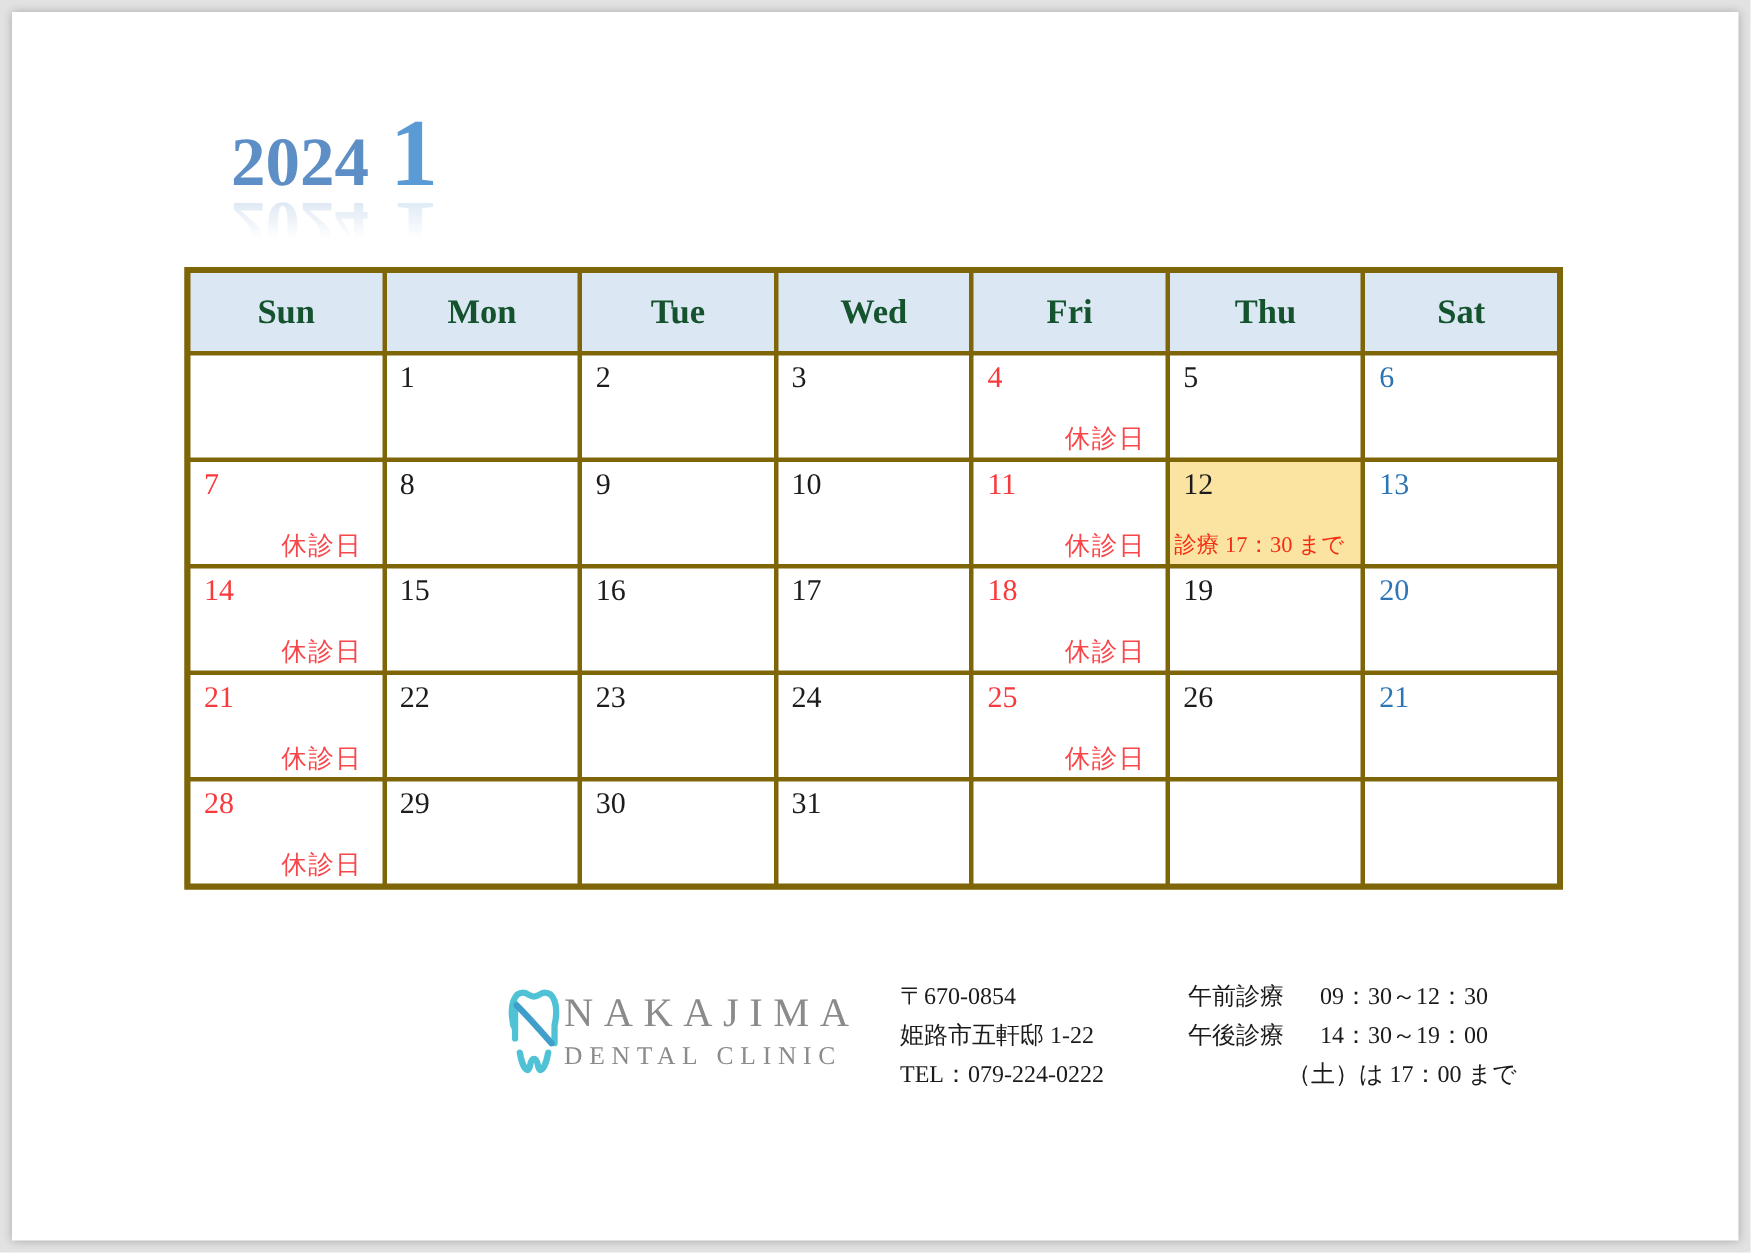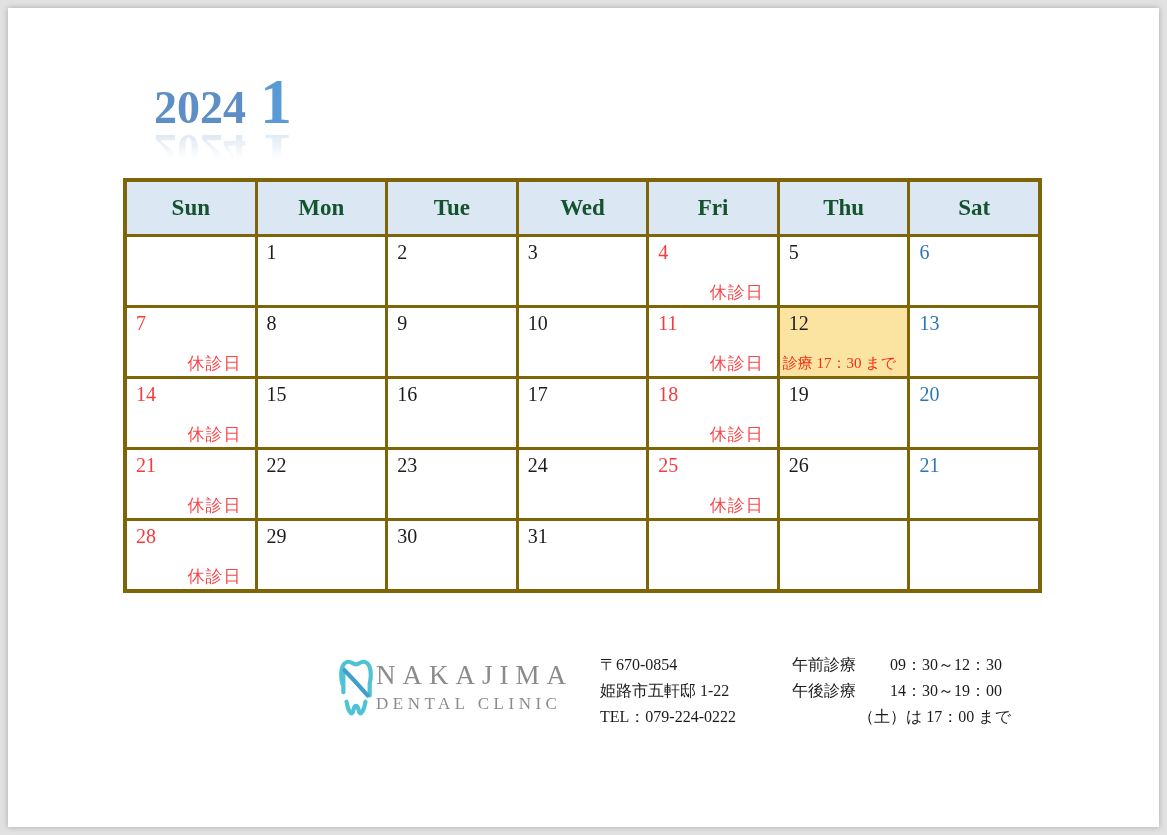--- a/index.html
+++ b/index.html
@@ -67,21 +67,21 @@
     position:absolute; left:328px; top:640px;
     display:flex; align-items:flex-start;
   }
   .logo { display:flex; align-items:center; margin-top:6px; }
   .logo svg { display:block; }
   .logo-text { color:#8b8b8b; }
   .logo-name { font-size:27px; letter-spacing:7px; line-height:1.15; }
   .logo-sub  { font-size:17px; letter-spacing:4.5px; margin-top:3px; }
   .addr { margin-left:27px; font-size:16px; color:#1b1b1b; line-height:26px; margin-top:4px; }
   .hours { margin-left:56px; font-size:16px; color:#1b1b1b; line-height:26px; margin-top:4px; }
-  .hours-row { display:flex; gap:34px; }
+  .hours-row { display:flex; gap:24px; }
   .hours-note { padding-left:66px; }
 </style>
 </head>
 <body>
 
 <div class="page">
 
   <div class="title-wrap">
     <div class="title-row">
       <span class="title-year">2024</span>

